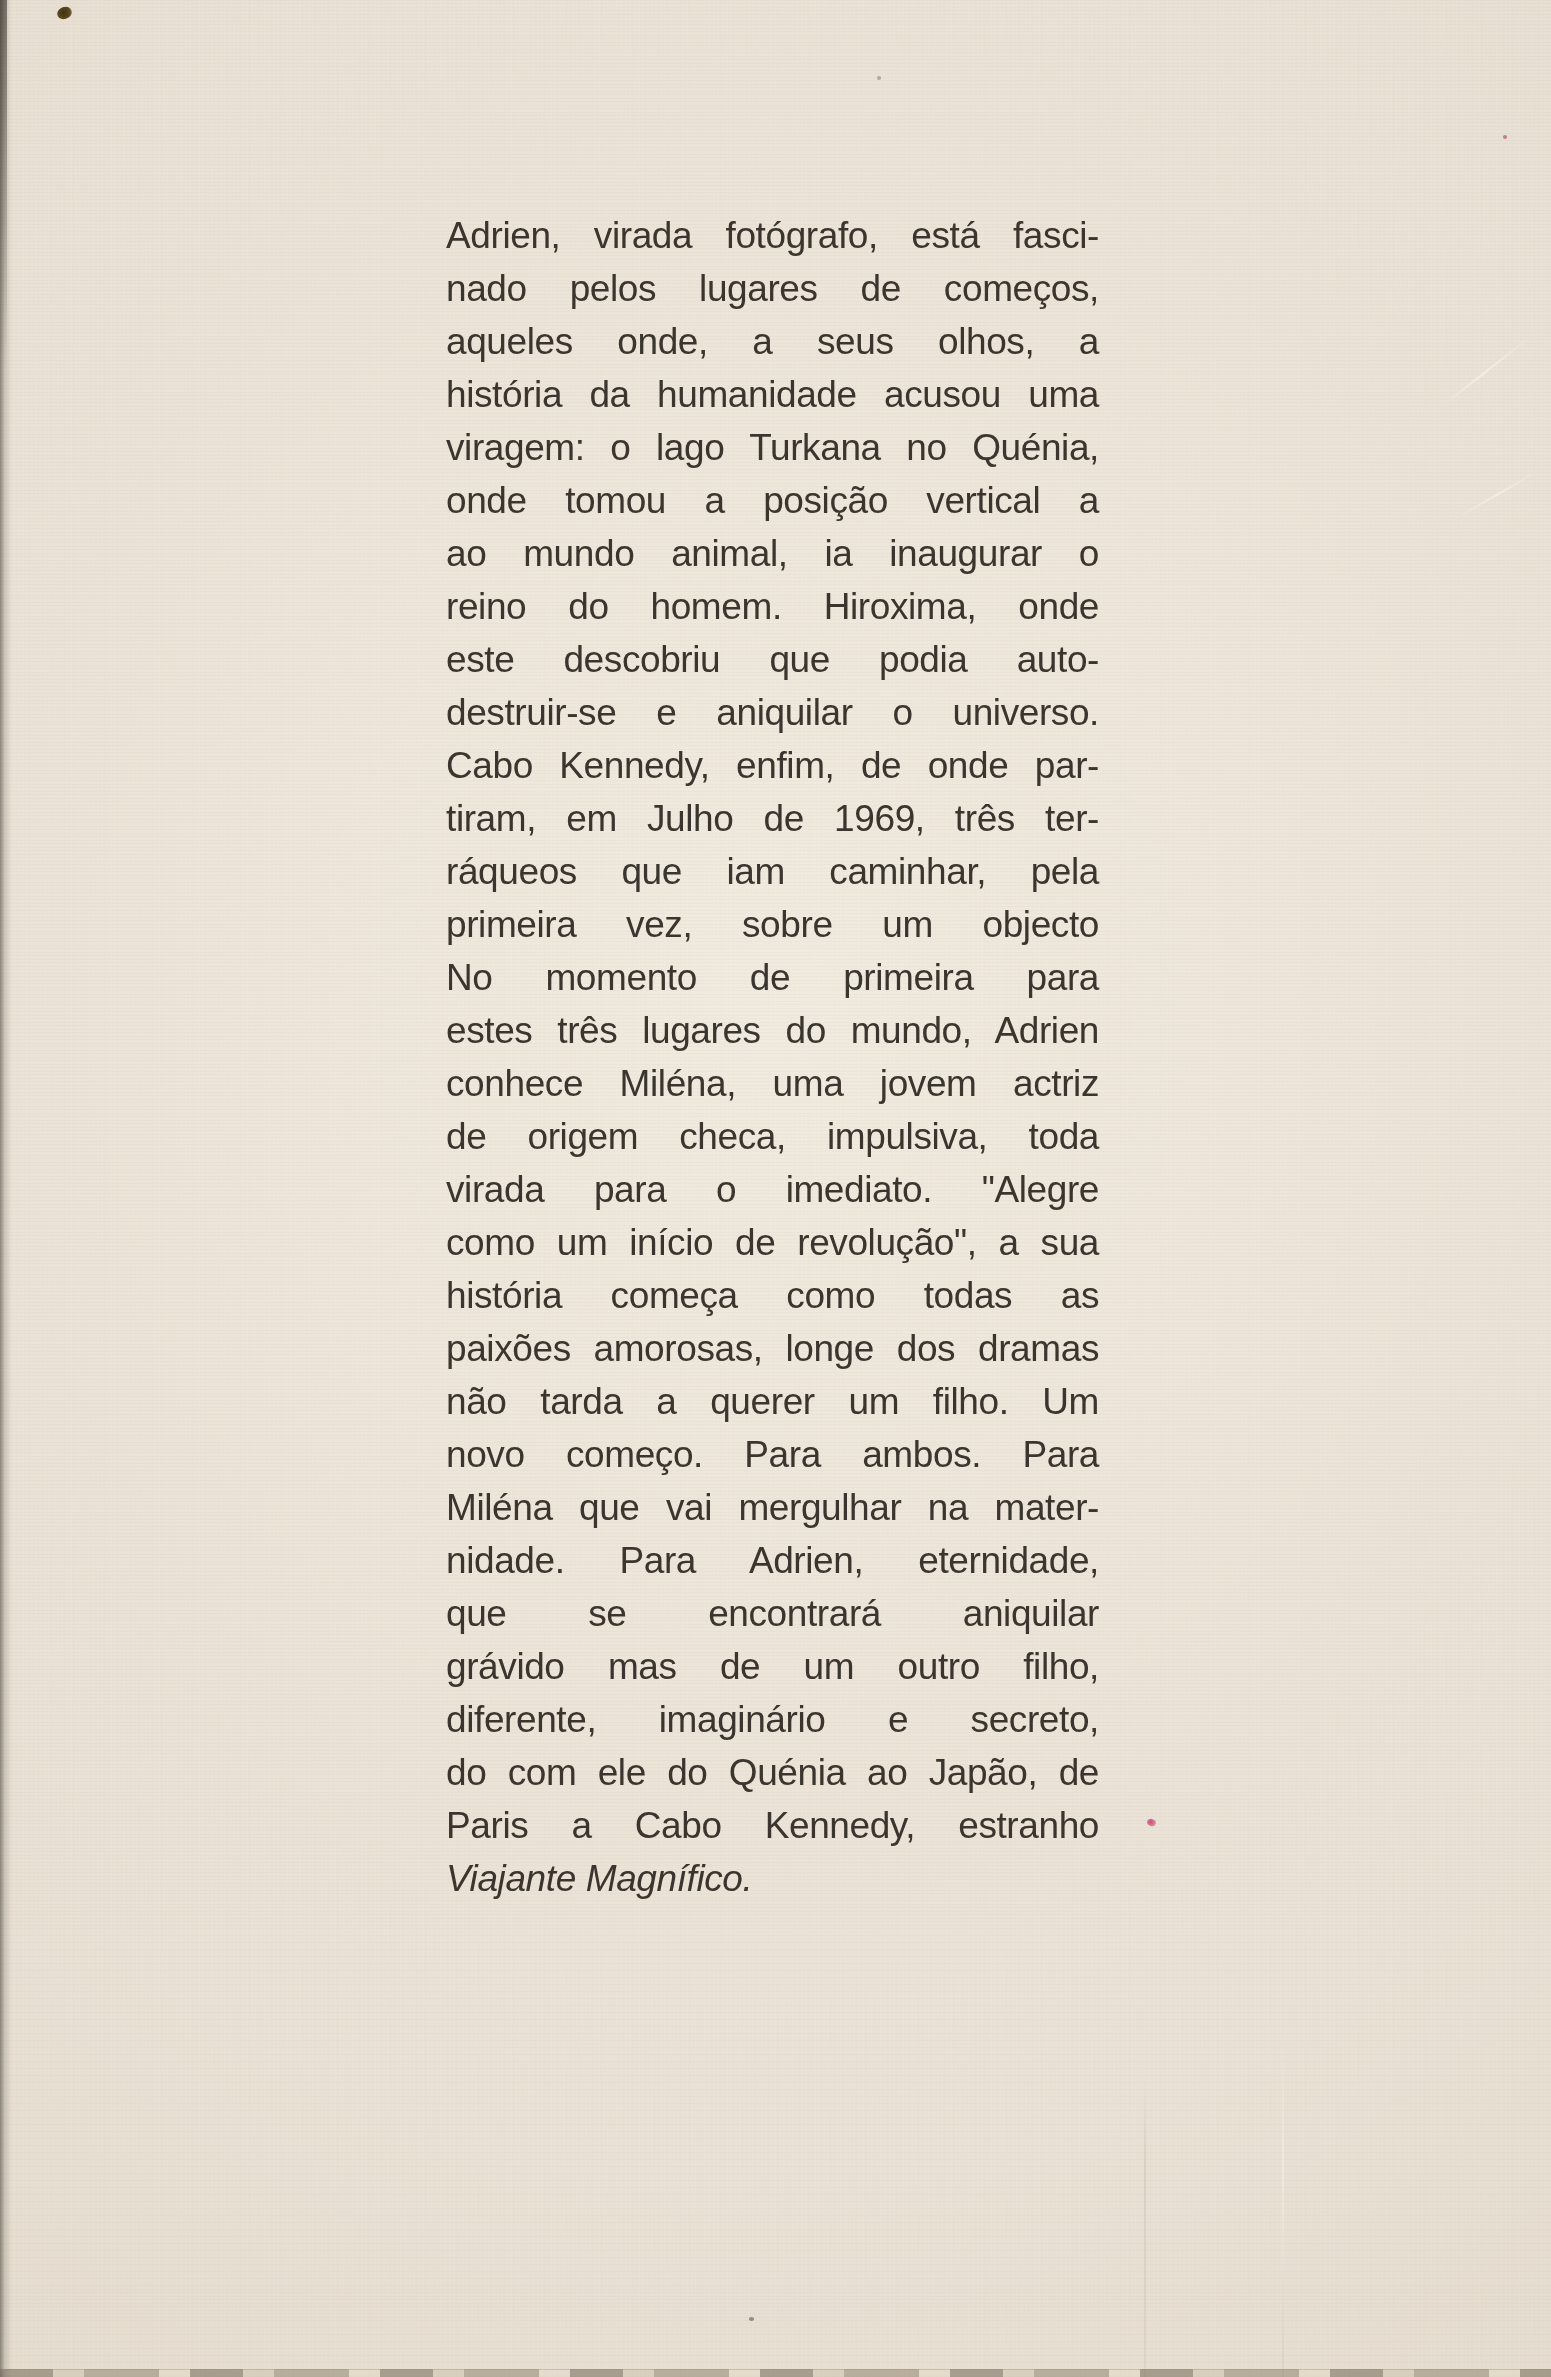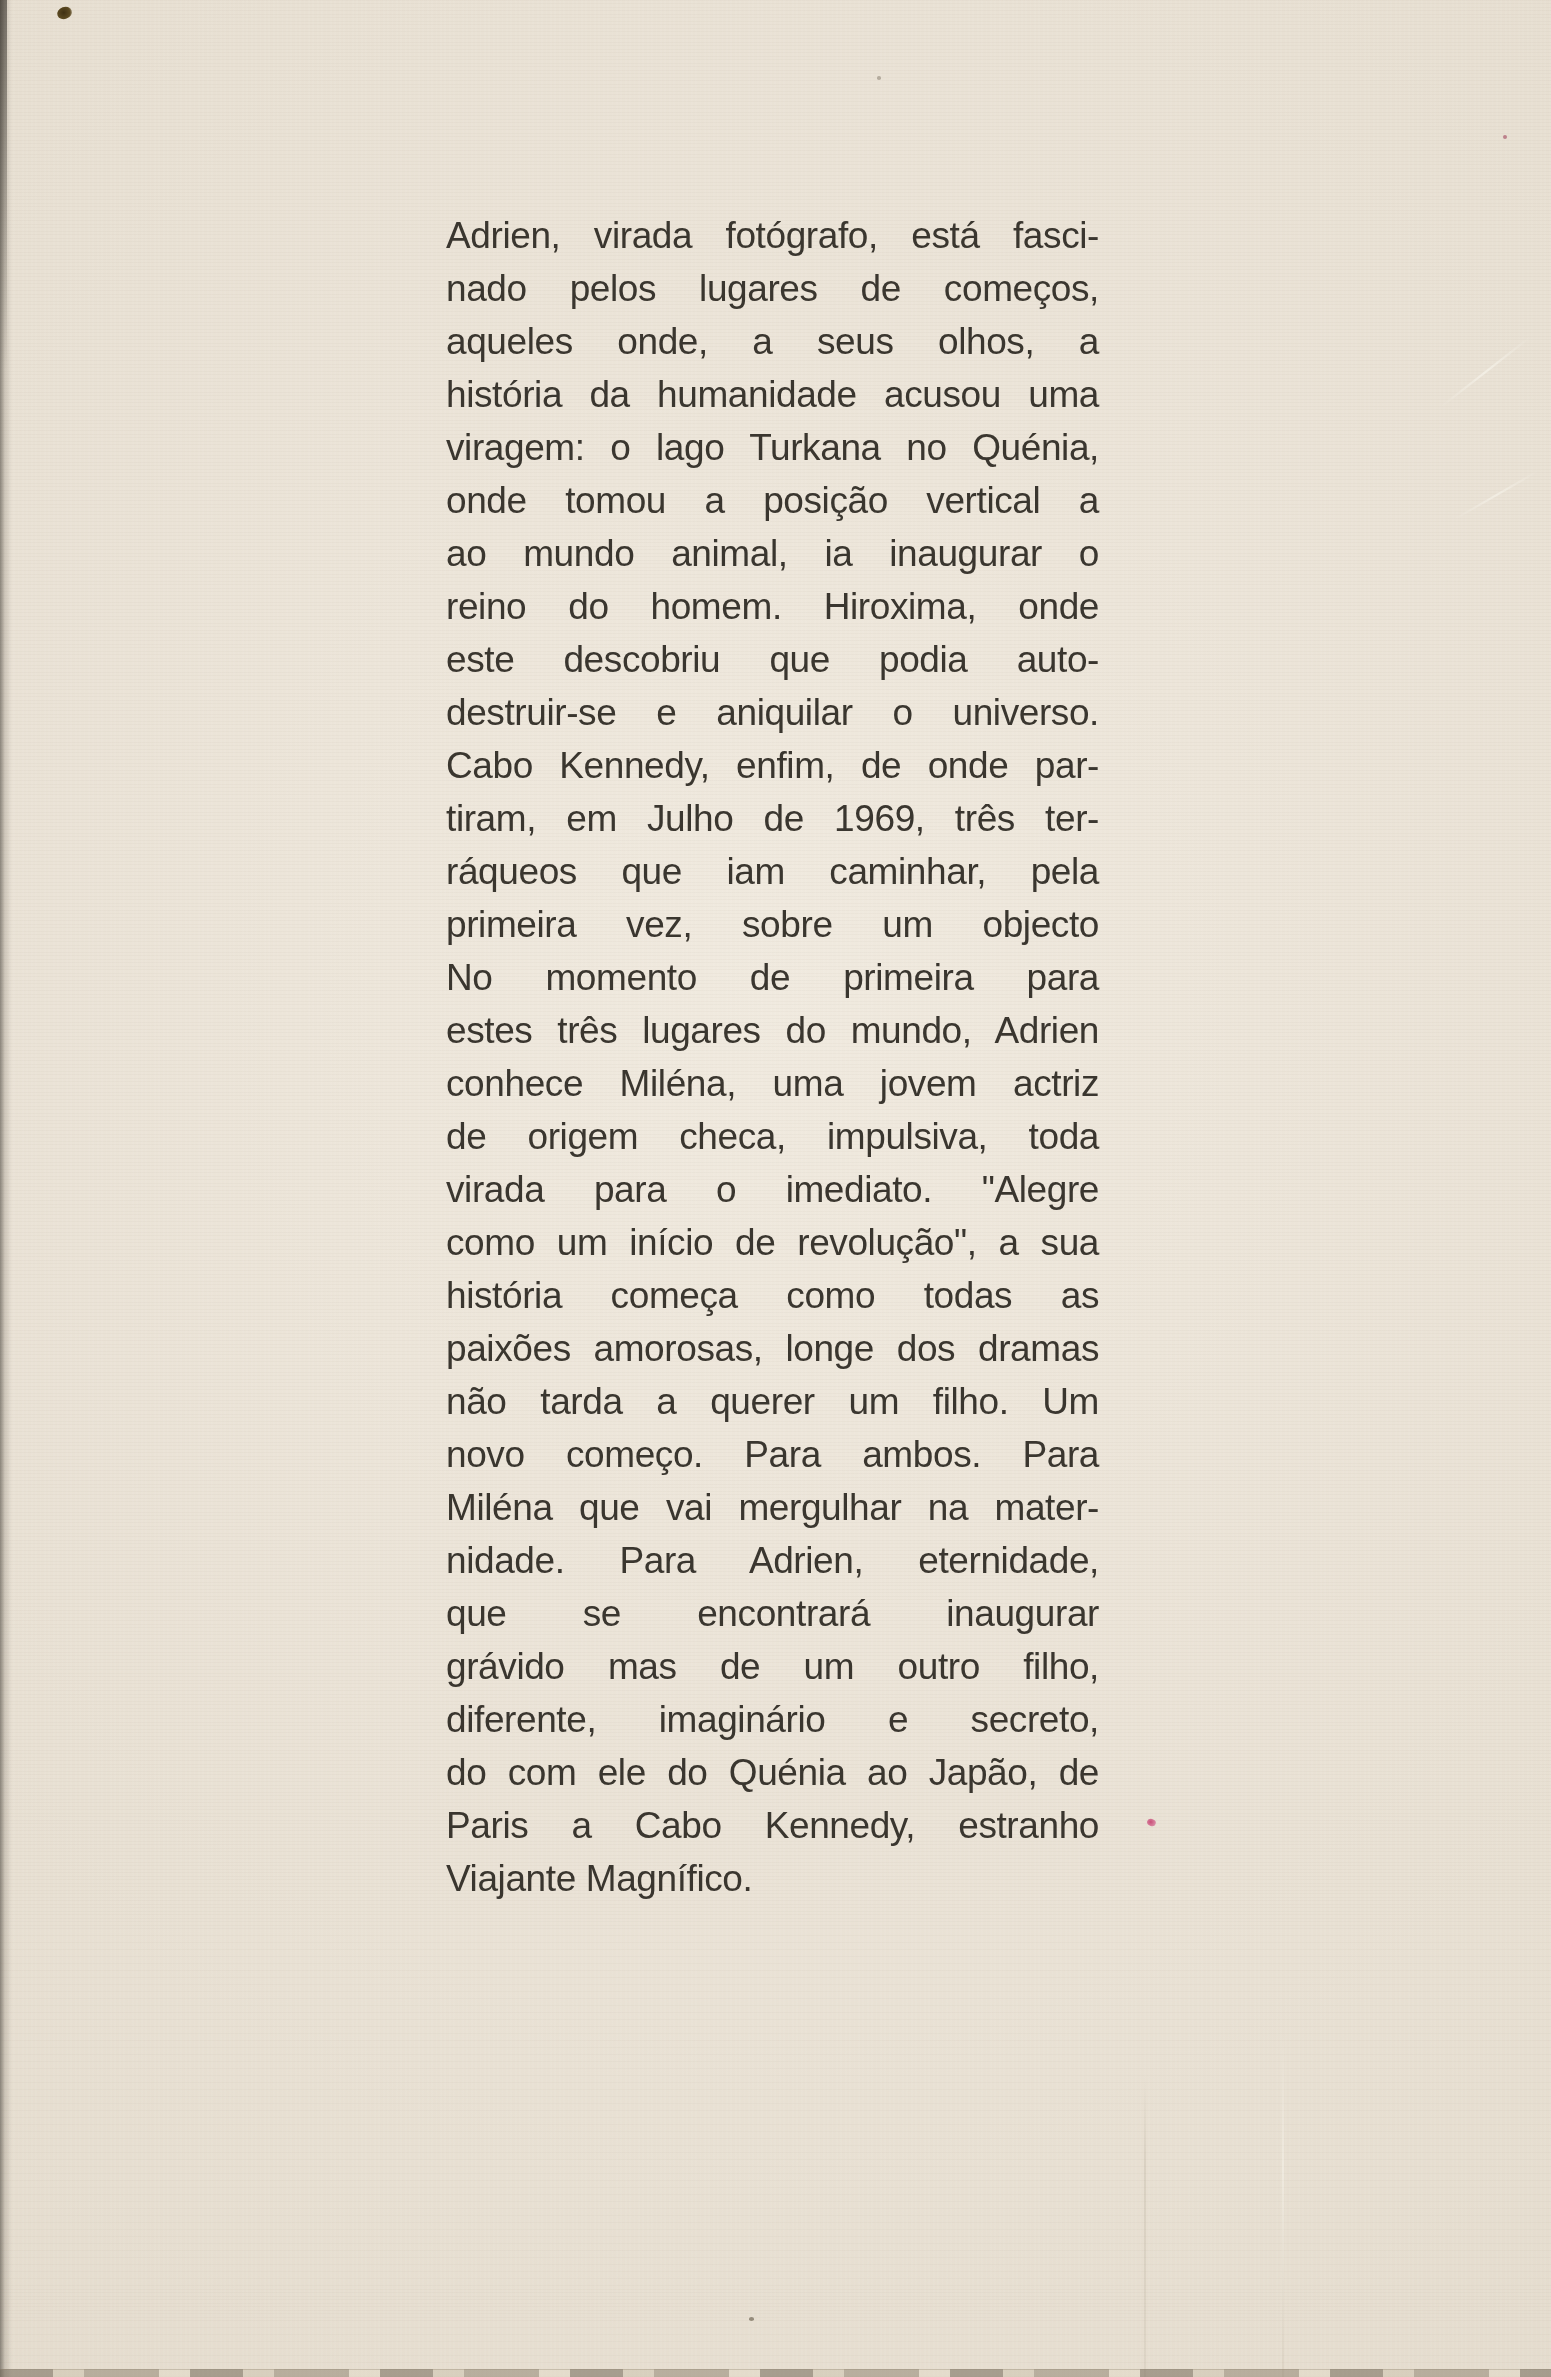--- a/index.html
+++ b/index.html
@@ -91,20 +91,21 @@
     letter-spacing:-0.4px;
   }
   .synopsis .line{
     height:53px;
     text-align:justify;
     text-align-last:justify;
     white-space:nowrap;
   }
   .synopsis .line:last-child{
     text-align-last:left;
+    font-style:italic;
   }
 </style>
 </head>
 <body>
 
 <div class="page">
   <div class="texture"></div>
 
   <div class="crease crease-v1"></div>
   <div class="crease crease-v2"></div>
@@ -137,21 +138,21 @@
       <div class="line">conhece Miléna, uma jovem actriz</div>
       <div class="line">de origem checa, impulsiva, toda</div>
       <div class="line">virada para o imediato. "Alegre</div>
       <div class="line">como um início de revolução", a sua</div>
       <div class="line">história começa como todas as</div>
       <div class="line">paixões amorosas, longe dos dramas</div>
       <div class="line">não tarda a querer um filho. Um</div>
       <div class="line">novo começo. Para ambos. Para</div>
       <div class="line">Miléna que vai mergulhar na mater-</div>
       <div class="line">nidade. Para Adrien, eternidade,</div>
-      <div class="line">que se encontrará inaugurar</div>
+      <div class="line">que se encontrará aniquilar</div>
       <div class="line">grávido mas de um outro filho,</div>
       <div class="line">diferente, imaginário e secreto,</div>
       <div class="line">do com ele do Quénia ao Japão, de</div>
       <div class="line">Paris a Cabo Kennedy, estranho</div>
       <div class="line">Viajante Magnífico.</div>
     </div>
 
   <div class="edge-left"></div>
   <div class="edge-bottom"></div>
 </div>

